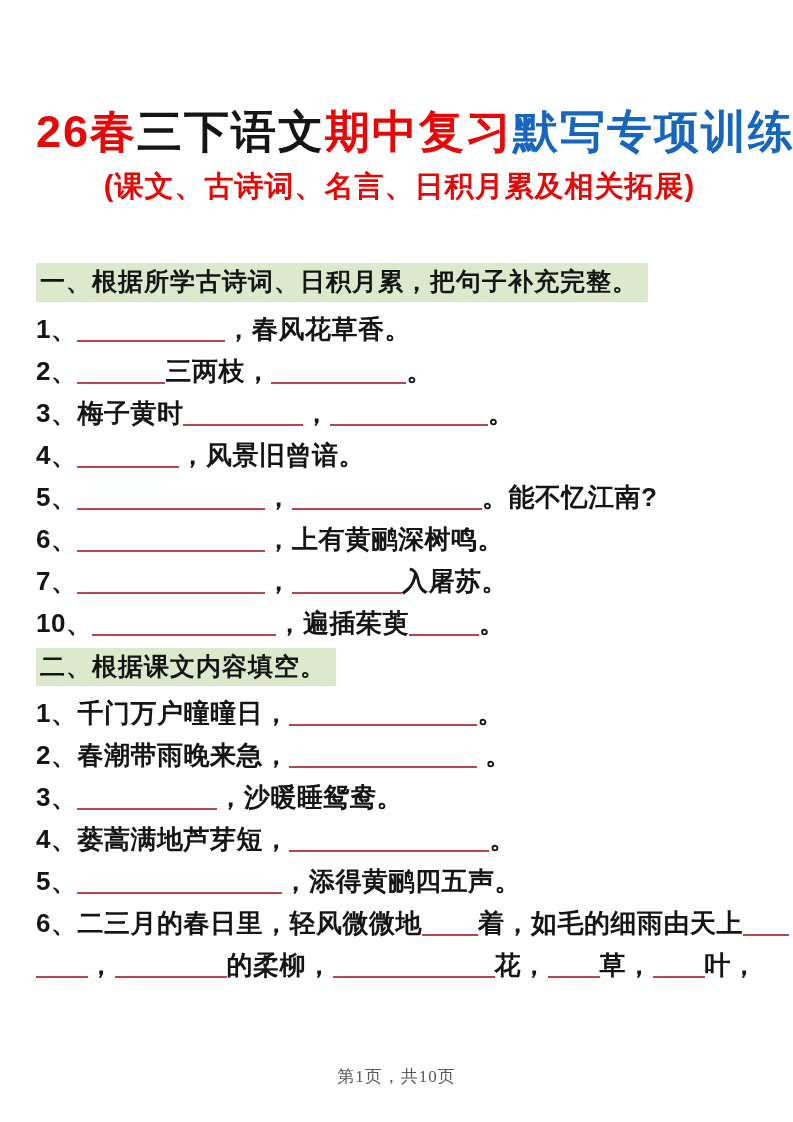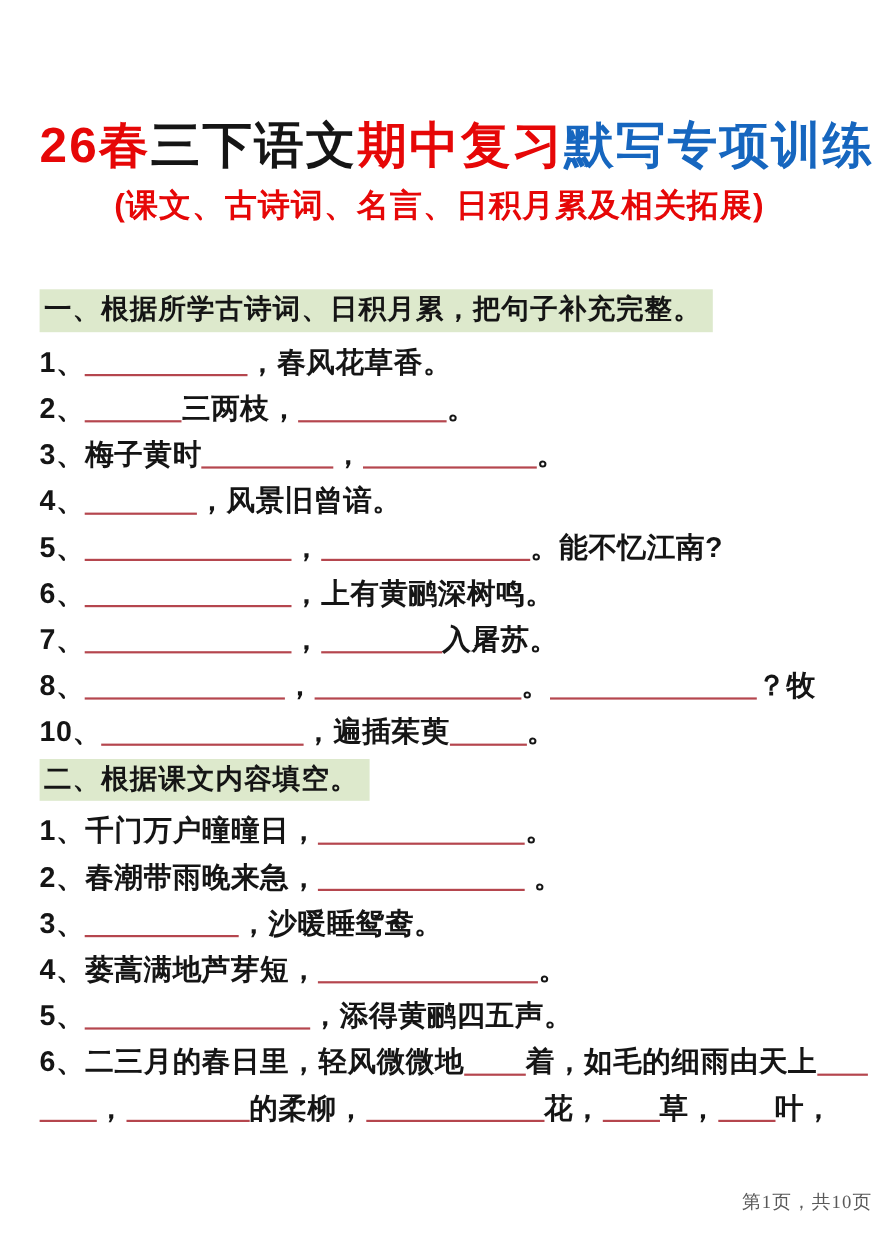--- a/index.html
+++ b/index.html
@@ -57,22 +57,22 @@
   .line.indent{padding-left:28px;}
   .blank{
     display:inline-block;
     height:4px;
     border-bottom:2px solid var(--c-blank);
     transform:translateY(4px);
   }
   .footer{
     position:absolute;
     left:0;right:0;
-    bottom:18px;
-    text-align:right;
+    bottom:34px;
+    text-align:center;
     font-family:"Liberation Serif","DejaVu Serif",serif;
     font-size:17px;
     color:var(--c-footer);
     letter-spacing:1px;
   }
 </style>
 </head>
 <body>
 
 <div class="page">
@@ -85,21 +85,20 @@
 
   <main id="worksheet">
       <div><div class="sec-head">一、根据所学古诗词、日积月累，把句子补充完整。</div></div>
       <p class="line"><span>1、</span><span class="blank" style="width: 148px;"></span><span>，春风花草香。</span></p>
       <p class="line"><span>2、</span><span class="blank" style="width: 88px;"></span><span>三两枝，</span><span class="blank" style="width: 135px;"></span><span>。</span></p>
       <p class="line"><span>3、梅子黄时</span><span class="blank" style="width: 120px;"></span><span>，</span><span class="blank" style="width: 158px;"></span><span>。</span></p>
       <p class="line"><span>4、</span><span class="blank" style="width: 102px;"></span><span>，风景旧曾谙。</span></p>
       <p class="line"><span>5、</span><span class="blank" style="width: 188px;"></span><span>，</span><span class="blank" style="width: 190px;"></span><span>。能不忆江南?</span></p>
       <p class="line"><span>6、</span><span class="blank" style="width: 188px;"></span><span>，上有黄鹂深树鸣。</span></p>
       <p class="line"><span>7、</span><span class="blank" style="width: 188px;"></span><span>，</span><span class="blank" style="width: 110px;"></span><span>入屠苏。</span></p>
-      <p class="line"><span>8、</span><span class="blank" style="width: 182px;"></span><span>，</span><span class="blank" style="width: 188px;"></span><span>。</span><span class="blank" style="width: 188px;"></span><span>？牧</span></p>
       <p class="line"><span>10、</span><span class="blank" style="width: 184px;"></span><span>，遍插茱萸</span><span class="blank" style="width: 70px;"></span><span>。</span></p>
       <div><div class="sec-head">二、根据课文内容填空。</div></div>
       <p class="line"><span>1、千门万户曈曈日，</span><span class="blank" style="width: 188px;"></span><span>。</span></p>
       <p class="line"><span>2、春潮带雨晚来急，</span><span class="blank" style="width: 188px;"></span><span> 。</span></p>
       <p class="line"><span>3、</span><span class="blank" style="width: 140px;"></span><span>，沙暖睡鸳鸯。</span></p>
       <p class="line"><span>4、蒌蒿满地芦芽短，</span><span class="blank" style="width: 200px;"></span><span>。</span></p>
       <p class="line"><span>5、</span><span class="blank" style="width: 205px;"></span><span>，添得黄鹂四五声。</span></p>
       <p class="line"><span>6、二三月的春日里，轻风微微地</span><span class="blank" style="width: 56px;"></span><span>着，如毛的细雨由天上</span><span class="blank" style="width: 46px;"></span></p>
       <p class="line"><span class="blank" style="width: 52px;"></span><span>，</span><span class="blank" style="width: 112px;"></span><span>的柔柳，</span><span class="blank" style="width: 162px;"></span><span>花，</span><span class="blank" style="width: 52px;"></span><span>草，</span><span class="blank" style="width: 52px;"></span><span>叶，</span></p>
     </main>

